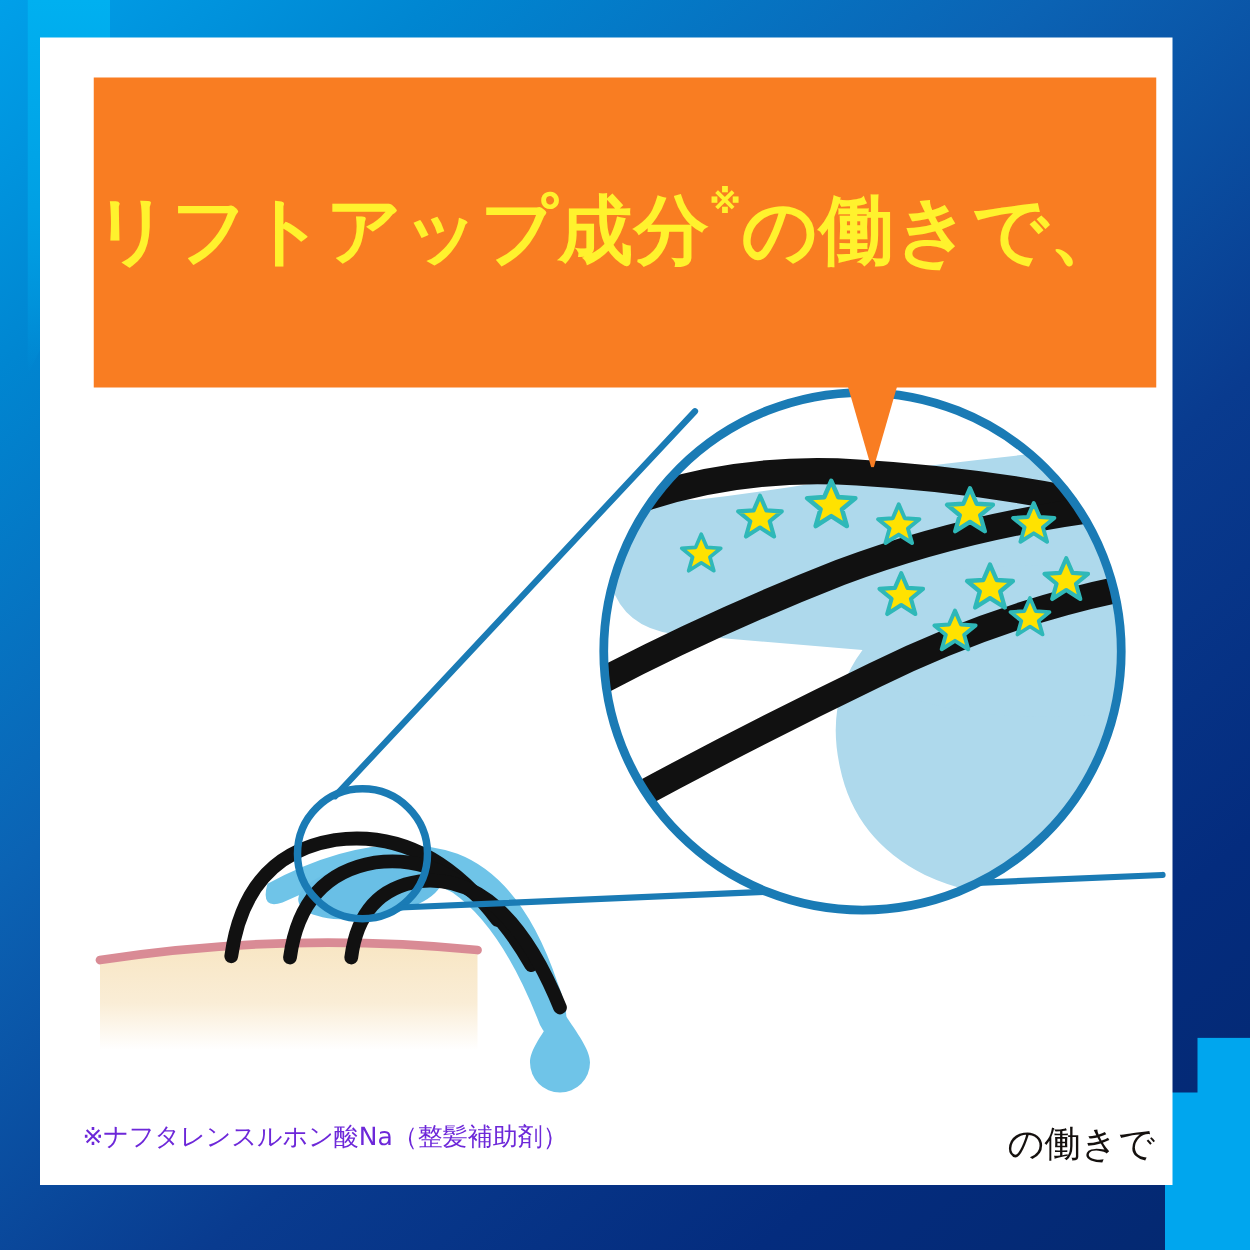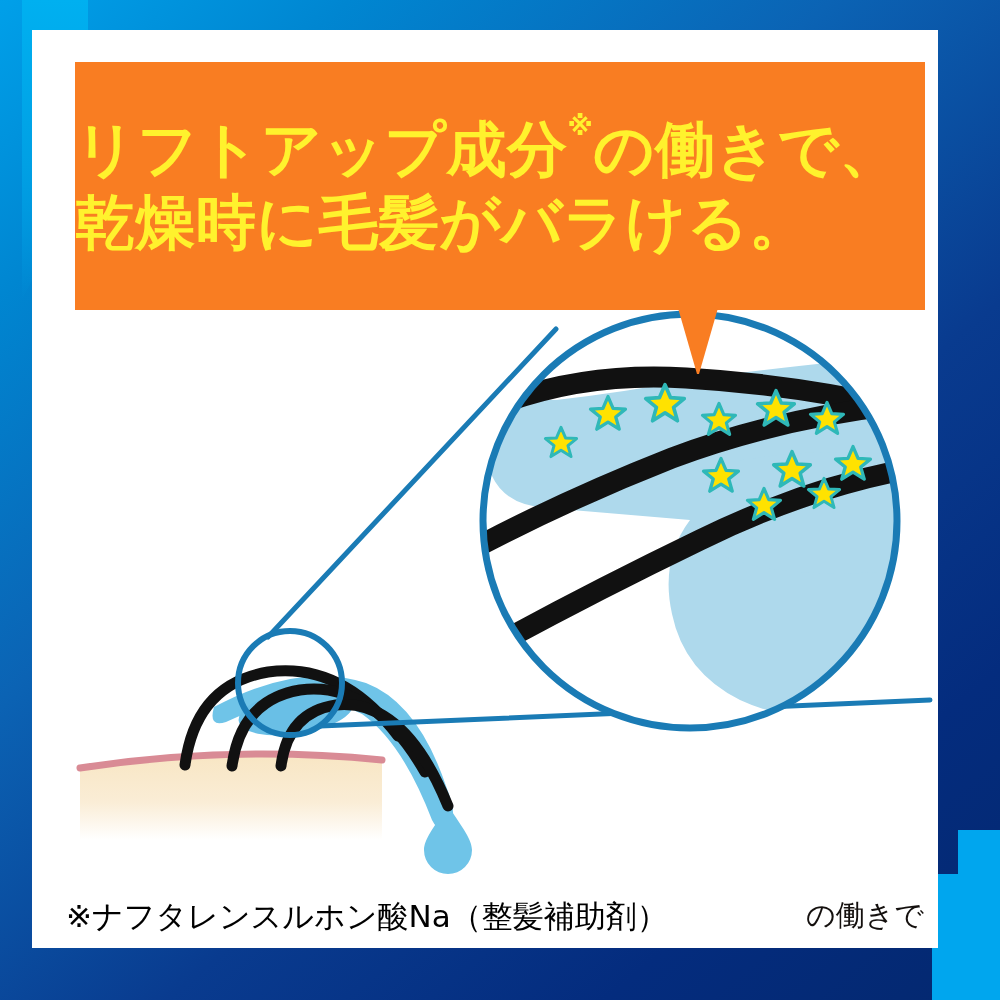--- a/index.html
+++ b/index.html
@@ -119,22 +119,22 @@
     top: 0;
     width: 1000px;
     height: 1000px;
   }
 
   
   .footnote {
     position: absolute;
     left: 66px;
     top: 896px;
-    font-size: 31px;
-    color: #000000;
+    font-size: 20px;
+    color: #6d28d9;
     white-space: nowrap;
     font-family: "DejaVu Sans", "Liberation Sans", sans-serif;
   }
   .image-note {
     position: absolute;
     left: 806px;
     top: 896px;
     font-size: 29px;
     color: #14100e;
     white-space: nowrap;
@@ -241,21 +241,20 @@
           </g>
         </g>
 
         <circle cx="690" cy="521" r="207" fill="none" stroke="#1A7BB5" stroke-width="7"></circle>
       </g>
     </svg>
 
     <div class="bubble">
       <div class="bubble-text">
         <div class="headline-line"><span>リフトアップ成分</span><span class="sup-mark">※</span><span>の働きで、</span></div>
-        <div class="headline-line">乾燥時に毛髪がバラける。</div>
       </div>
     </div>
     <div class="bubble-tail"></div>
 
     <div class="footnote">※ナフタレンスルホン酸Na（整髪補助剤）</div>
     <div class="image-note">の働きで</div>
 
   </div>
 </div>
 

